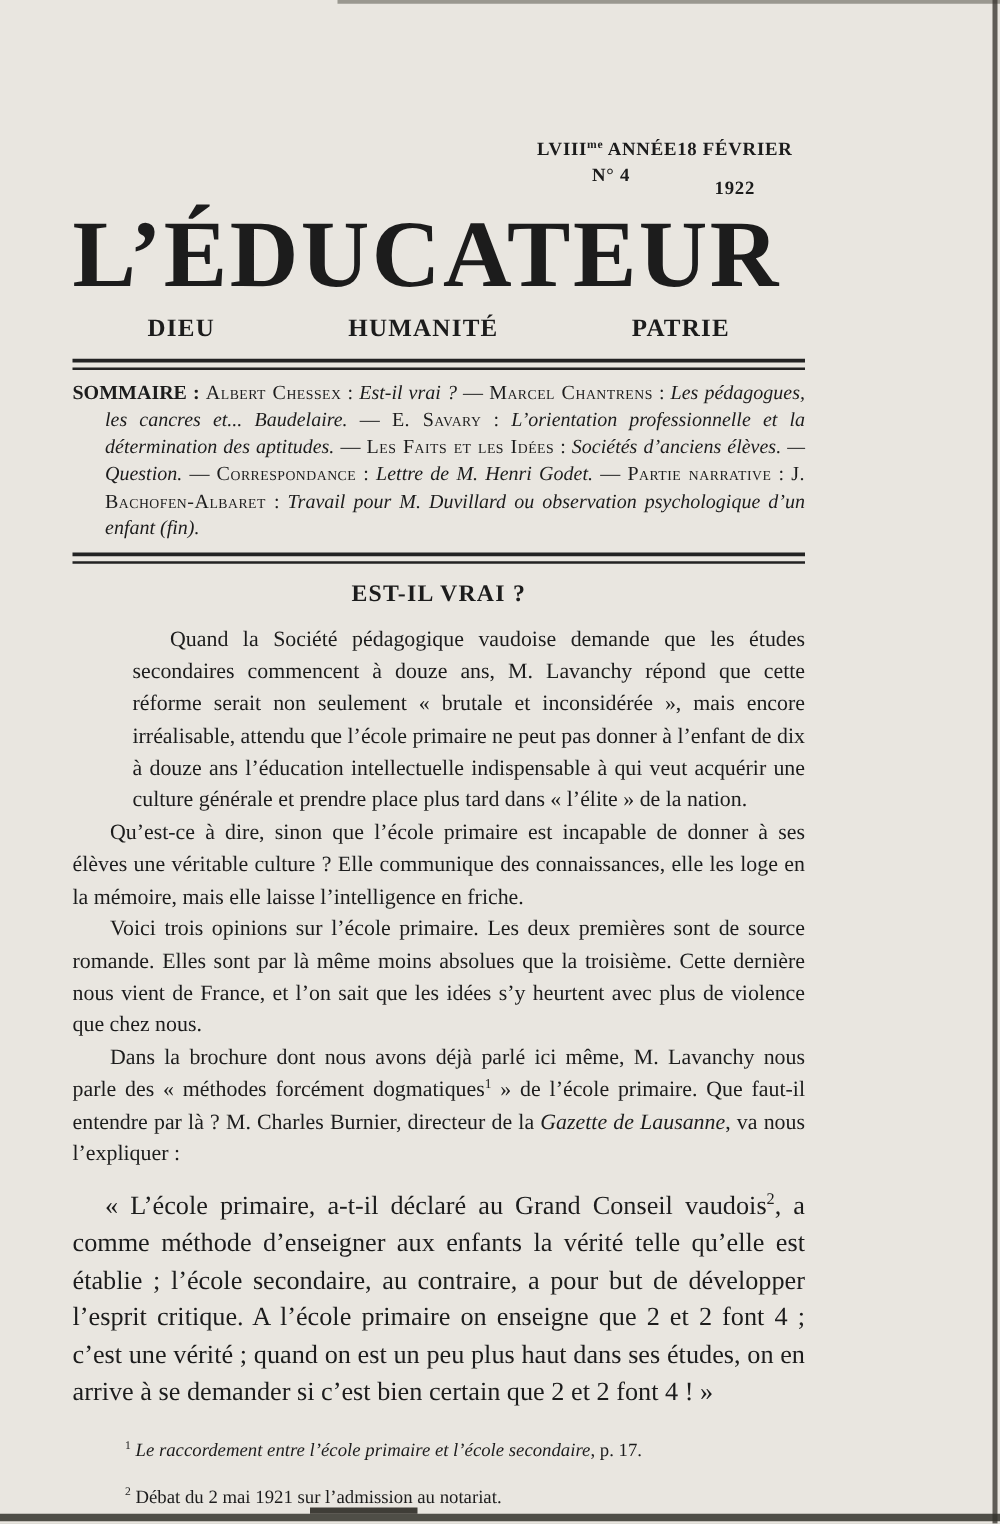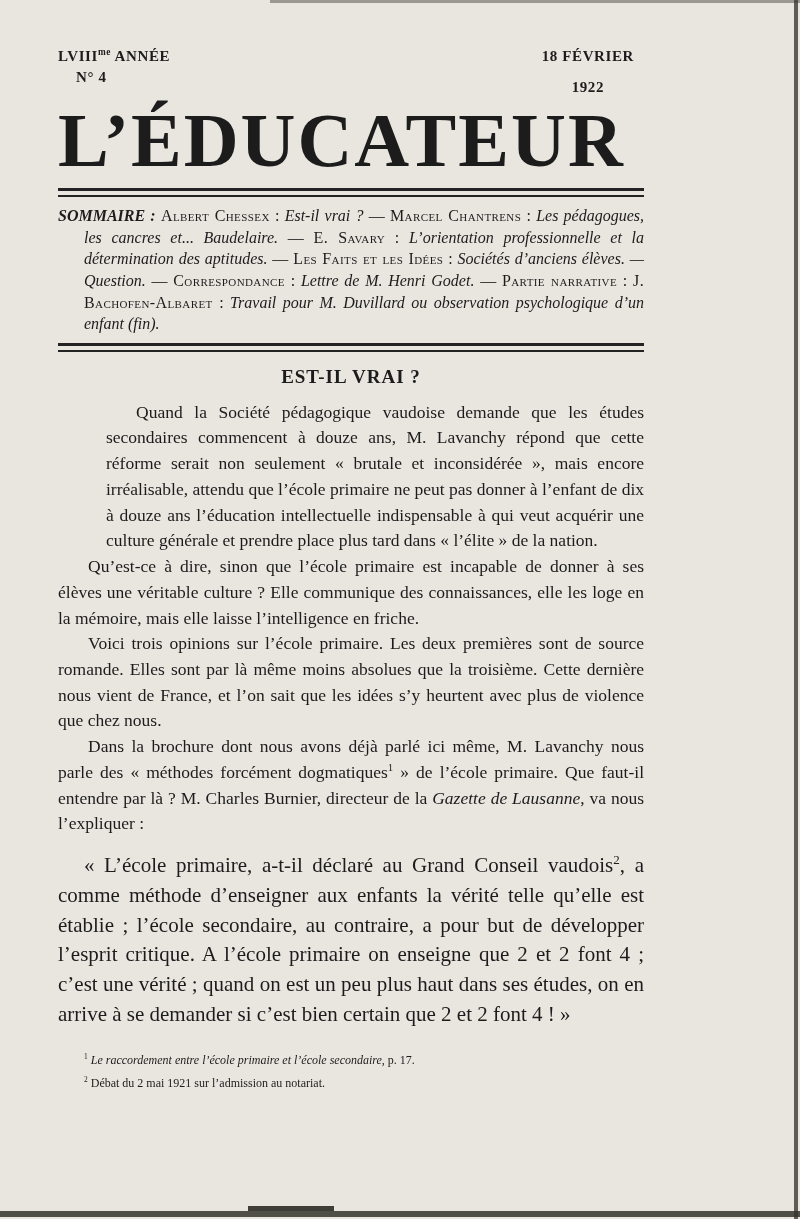--- a/index.html
+++ b/index.html
@@ -15,27 +15,27 @@
   }
   .content {
     position: absolute;
     left: 58px;
     top: 0;
     width: 586px;
   }
   
   .header {
     display: flex;
-    justify-content: space-between;
-    padding-top: 48px;
+    justify-content: flex-end;
+    padding-top: 112px;
     font-size: 15px;
     font-weight: bold;
     letter-spacing: 0.6px;
   }
-  .header-left .issue { margin-left: 18px; margin-top: 4px; }
+  .header-left .issue { margin-left: 44px; margin-top: 4px; }
   .header-right { text-align: center; padding-right: 10px; }
   .header-right .year { margin-top: 14px; }
   
   .masthead-title {
     font-size: 76px;
     font-weight: bold;
     line-height: 0.95;
     margin-top: 8px;
     letter-spacing: 2px;
     white-space: nowrap;
@@ -82,31 +82,31 @@
   }
   .body-par.first { margin-top: 12px; margin-left: 48px; }
   .quote {
     margin: 14px 0 0 0;
     font-size: 21px;
     line-height: 1.42;
     text-align: justify;
     text-indent: 26px;
   }
   .footnote {
-    margin: 0;
-    font-size: 12px;
+    margin: 16px;
+    font-size: 15px;
     line-height: 1.4;
     text-align: justify;
     text-indent: 26px;
   }
   .footnote-1 { margin-top: 22px; }
   .footnote-2 { margin-top: 6px; }
   
   .seg-n { }
-  .seg-b { font-weight: bold; font-style: italic; }
+  .seg-b { font-weight: bold; }
   .seg-i { font-style: italic; }
   .seg-sc { font-variant: small-caps; letter-spacing: 0.4px; }
   .seg-sup { vertical-align: super; font-size: 0.62em; line-height: 0; }
   
   .edge-top {
     position: absolute; top: 0; left: 270px; width: 530px; height: 3px;
     background: #5a584f; opacity: 0.55;
   }
   .edge-right {
     position: absolute; top: 0; right: 2px; width: 4px; height: 100%;
@@ -139,20 +139,25 @@
         <div class="issue">N° 4</div>
       </div>
       <div class="header-right">
         <div class="date">18 FÉVRIER</div>
         <div class="year">1922</div>
       </div>
     </div>
 
     <div class="masthead-title">L’ÉDUCATEUR</div>
 
+    <div class="motto">
+      <span>DIEU</span>
+      <span>HUMANITÉ</span>
+      <span>PATRIE</span>
+    </div>
 
     <div class="rule rule-1"></div>
 
     <div class="sommaire"><span class="seg-b">SOMMAIRE : </span><span class="seg-sc">Albert Chessex</span><span class="seg-n"> : </span><span class="seg-i">Est-il vrai ?</span><span class="seg-n"> — </span><span class="seg-sc">Marcel Chantrens</span><span class="seg-n"> : </span><span class="seg-i">Les pédagogues, les cancres et... Baudelaire.</span><span class="seg-n"> — </span><span class="seg-sc">E. Savary</span><span class="seg-n"> : </span><span class="seg-i">L’orientation professionnelle et la détermination des aptitudes.</span><span class="seg-n"> — </span><span class="seg-sc">Les Faits et les Idées</span><span class="seg-n"> : </span><span class="seg-i">Sociétés d’anciens élèves. — Question.</span><span class="seg-n"> — </span><span class="seg-sc">Correspondance</span><span class="seg-n"> : </span><span class="seg-i">Lettre de M. Henri Godet.</span><span class="seg-n"> — </span><span class="seg-sc">Partie narrative</span><span class="seg-n"> : </span><span class="seg-sc">J. Bachofen-Albaret</span><span class="seg-n"> : </span><span class="seg-i">Travail pour M. Duvillard ou observation psychologique d’un enfant (fin).</span></div>
 
     <div class="rule rule-2"></div>
 
     <div class="article-title">EST-IL VRAI ?</div>
 
     <p class="body-par first"><span class="seg-n">Quand la Société pédagogique vaudoise demande que les études secondaires commencent à douze ans, M. Lavanchy répond que cette réforme serait non seulement « brutale et inconsidérée », mais encore irréalisable, attendu que l’école primaire ne peut pas donner à l’enfant de dix à douze ans l’éducation intellectuelle indispensable à qui veut acquérir une culture générale et prendre place plus tard dans « l’élite » de la nation.</span></p>

